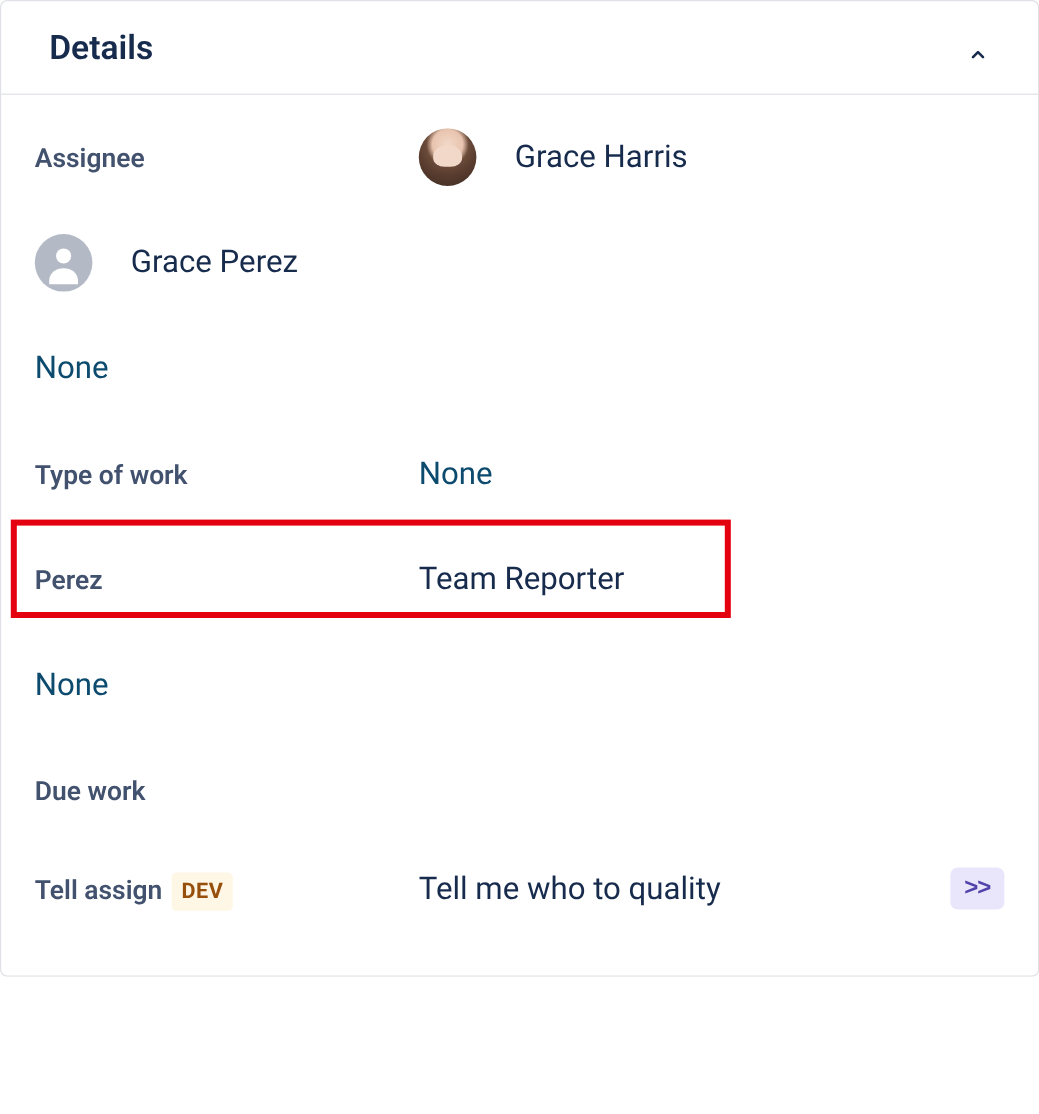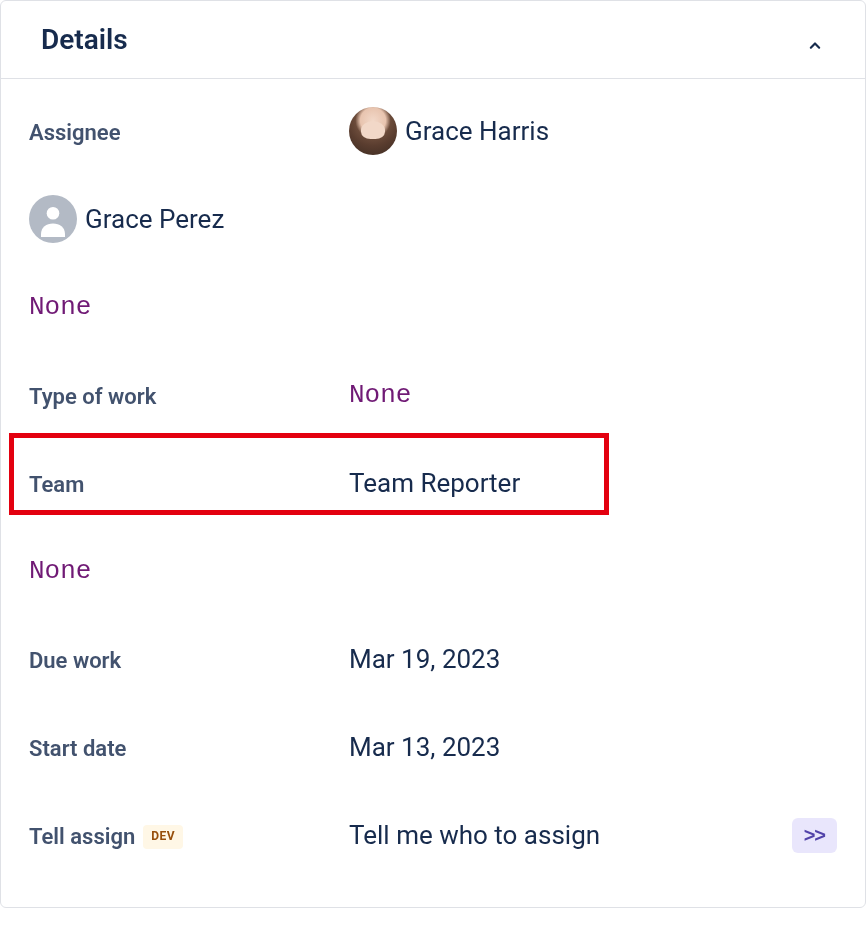--- a/index.html
+++ b/index.html
@@ -62,28 +62,27 @@
       flex-wrap: wrap;
       gap: 8px;
     }
     .field-label.compact {
       padding-top: 10px;
     }
     .field-value {
       flex: 1;
       display: flex;
       align-items: center;
-      gap: 8px;
+      gap: 32px;
       font-size: 26px;
       color: #172B4D;
       min-height: 48px;
     }
     .value-none {
-      color: #701a75;
-      font-family: Liberation Mono, monospace;
+      color: #0c4a6e;
     }
     .value-dark {
       color: #172B4D;
     }
     .avatar-photo {
       width: 48px;
       height: 48px;
       border-radius: 50%;
       background: radial-gradient(circle at 50% 28%, #f2d8c8 0%, #e8c4af 30%, #6b4b3a 42%, #5a3d2f 60%, #3b2a21 100%);
       flex-shrink: 0;
@@ -108,21 +107,21 @@
       display: flex;
       align-items: center;
       justify-content: center;
       flex-shrink: 0;
     }
     .avatar-placeholder svg { fill: #fff; }
     .badge-dev {
       display: inline-block;
       background: #FFF7E6;
       color: #974F0C;
-      font-size: 12px;
+      font-size: 18px;
       font-weight: 700;
       padding: 3px 8px;
       border-radius: 4px;
       letter-spacing: 0.5px;
     }
     .action-btn {
       margin-left: auto;
       background: #E9E6FC;
       color: #5243AA;
       font-weight: 700;
@@ -185,53 +184,44 @@
     </div>
 
     <div class="field-row">
       <div class="field-label compact">Type of work</div>
       <div class="field-value">
         <span class="value-none">None</span>
       </div>
     </div>
 
     <div class="field-row">
-      <div class="field-label compact">Team</div>
+      <div class="field-label compact">Perez</div>
       <div class="field-value">
         <span class="value-dark">Team Reporter</span>
       </div>
     </div>
 
     <div class="field-row">
       <div class="field-value">
         <span class="value-none">None</span>
       </div>
     </div>
 
     <div class="field-row">
       <div class="field-label compact">Due work</div>
-      <div class="field-value">
-        <span class="value-dark">Mar 19, 2023</span>
-      </div>
-    </div>
-
-    <div class="field-row">
-      <div class="field-label compact">Start date</div>
-      <div class="field-value">
-        <span class="value-dark">Mar 13, 2023</span>
-      </div>
-    </div>
+    </div>
+
 
     <div class="field-row">
       <div class="field-label compact">
         <span>Tell assign</span>
         <span class="badge-dev">DEV</span>
       </div>
       <div class="field-value">
-        <span class="value-dark">Tell me who to assign</span>
+        <span class="value-dark">Tell me who to quality</span>
         <button class="action-btn">&gt;&gt;</button>
       </div>
     </div>
 
     <div class="highlight-box"></div>
 
   </div>
 </div>
 
 </body></html>

